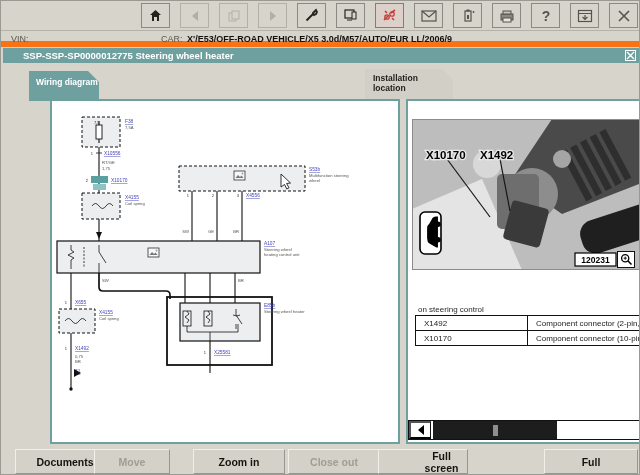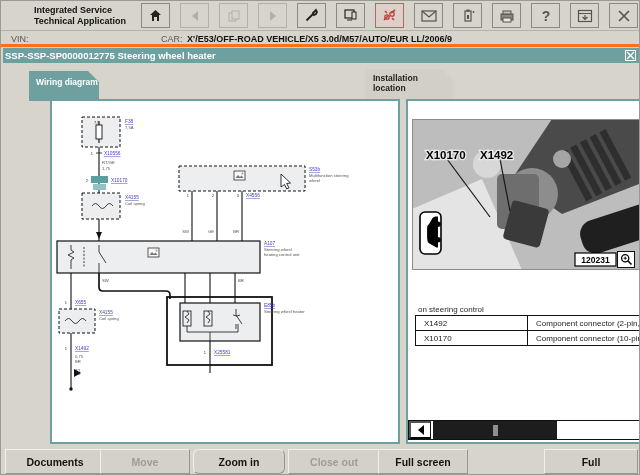--- a/index.html
+++ b/index.html
@@ -15,28 +15,28 @@
   .app-title { position:absolute; left:33px; top:4px; font-size:9px; font-weight:bold;
     color:#111; line-height:11px; white-space:pre-line; }
   .iconrow { position:absolute; left:140px; top:2px; display:flex; gap:10px; }
   .tbtn { width:29px; height:25px; border:1px solid #8a8a82; background:#d7d4cb;
     display:flex; align-items:center; justify-content:center; padding:0; }
   .tbtn.dis { border-color:#b3b0a8; }
   .tbtn svg { display:block; }
   .tbtn.red { border-color:#b06a62; background:#ddcfc9; }
   
   .vehiclebar { position:absolute; left:0; top:31px; width:640px; height:15px;
-    font-size:9px; color:#5a584f; border-bottom:3px solid #f97316; }
+    font-size:9px; color:#5a584f; border-bottom:6px solid #f97316; }
   .vin-label { position:absolute; left:10px; top:2px; }
   .car-label { position:absolute; left:160px; top:2px; }
   .car-value { position:absolute; left:186px; top:2px; font-weight:bold; color:#111; }
   
   .docbar { position:absolute; left:2px; top:47px; width:636px; height:15px;
     background:var(--teal); color:#fff; font-size:9.5px; font-weight:bold;
-    line-height:15px; padding-left:2px; }
+    line-height:15px; padding-left:20px; }
   .docbar-close { position:absolute; right:3px; top:2px; width:11px; height:11px;
     border:1px solid #fff; display:flex; align-items:center; justify-content:center;
     background:transparent; }
   
   .tab { position:absolute; font-weight:bold;
     clip-path:polygon(0 0, calc(100% - 11px) 0, 100% 11px, 100% 100%, 0 100%); }
   .tab-left { left:28px; top:70px; width:70px; height:30px; background:var(--teal);
     color:#fff; font-size:8.5px; padding:6px 0 8px 7px; }
   .tab-right { left:364px; top:68px; width:88px; height:30px; background:#d2cfc6;
     color:#23231f; font-size:8.5px; line-height:10px; padding:4px 0 0 8px; }
@@ -79,22 +79,20 @@
   .fbtn { position:absolute; top:448px; height:25px; background:#d4d1c8;
     border:1px solid #989690; border-top-color:#f1efe8; border-left-color:#f1efe8;
     font-size:10.5px; font-weight:bold; color:#14140f;
     font-family:"Liberation Sans", sans-serif; }
   .fbtn.dis { color:#a09d94; }
 </style>
 </head>
 <body>
 
 <div class="toolbar">
-  <div class="app-title">Integrated Service
-Technical Application</div>
   <div class="iconrow">
     <button class="tbtn">
       <svg width="15" height="15" viewBox="0 0 15 15">
           <path d="M7.5 2 L13 7 H11 V13 H9 V9 H6 V13 H4 V7 H2 Z" fill="#23231e"></path>
         </svg>
     </button>
     <button class="tbtn dis">
       <svg width="12" height="12" viewBox="0 0 12 12">
           <path d="M9 1 L3 6 L9 11 Z" fill="#b2afa7"></path>
         </svg>
@@ -363,18 +361,18 @@
         <div class="sgrip"></div>
       </div>
     <button class="sarrow right">
       <svg width="8" height="10" viewBox="0 0 8 10">
           <path d="M1 0 L7 5 L1 10 Z" fill="#000"></path>
         </svg>
     </button>
   </div>
 </div>
 
-<button class="fbtn" style="left:4px;   width:100px;">Documents</button>
-<button class="fbtn dis" style="left:99px;  width:90px;">Move</button>
-<button class="fbtn" style="left:192px; width:92px;border-radius:6px;">Zoom in</button>
+<button class="fbtn" style="left:14px;   width:100px;">Documents</button>
+<button class="fbtn dis" style="left:93px;  width:76px;">Move</button>
+<button class="fbtn" style="left:192px; width:92px;">Zoom in</button>
 <button class="fbtn dis" style="left:287px; width:92px;">Close out</button>
-<button class="fbtn" style="left:377px; width:90px;">Full screen</button>
+<button class="fbtn" style="left:377px; width:90px;padding-left:37px;">Full screen</button>
 <button class="fbtn" style="left:543px; width:94px;">Full</button>
 
 </body></html>

